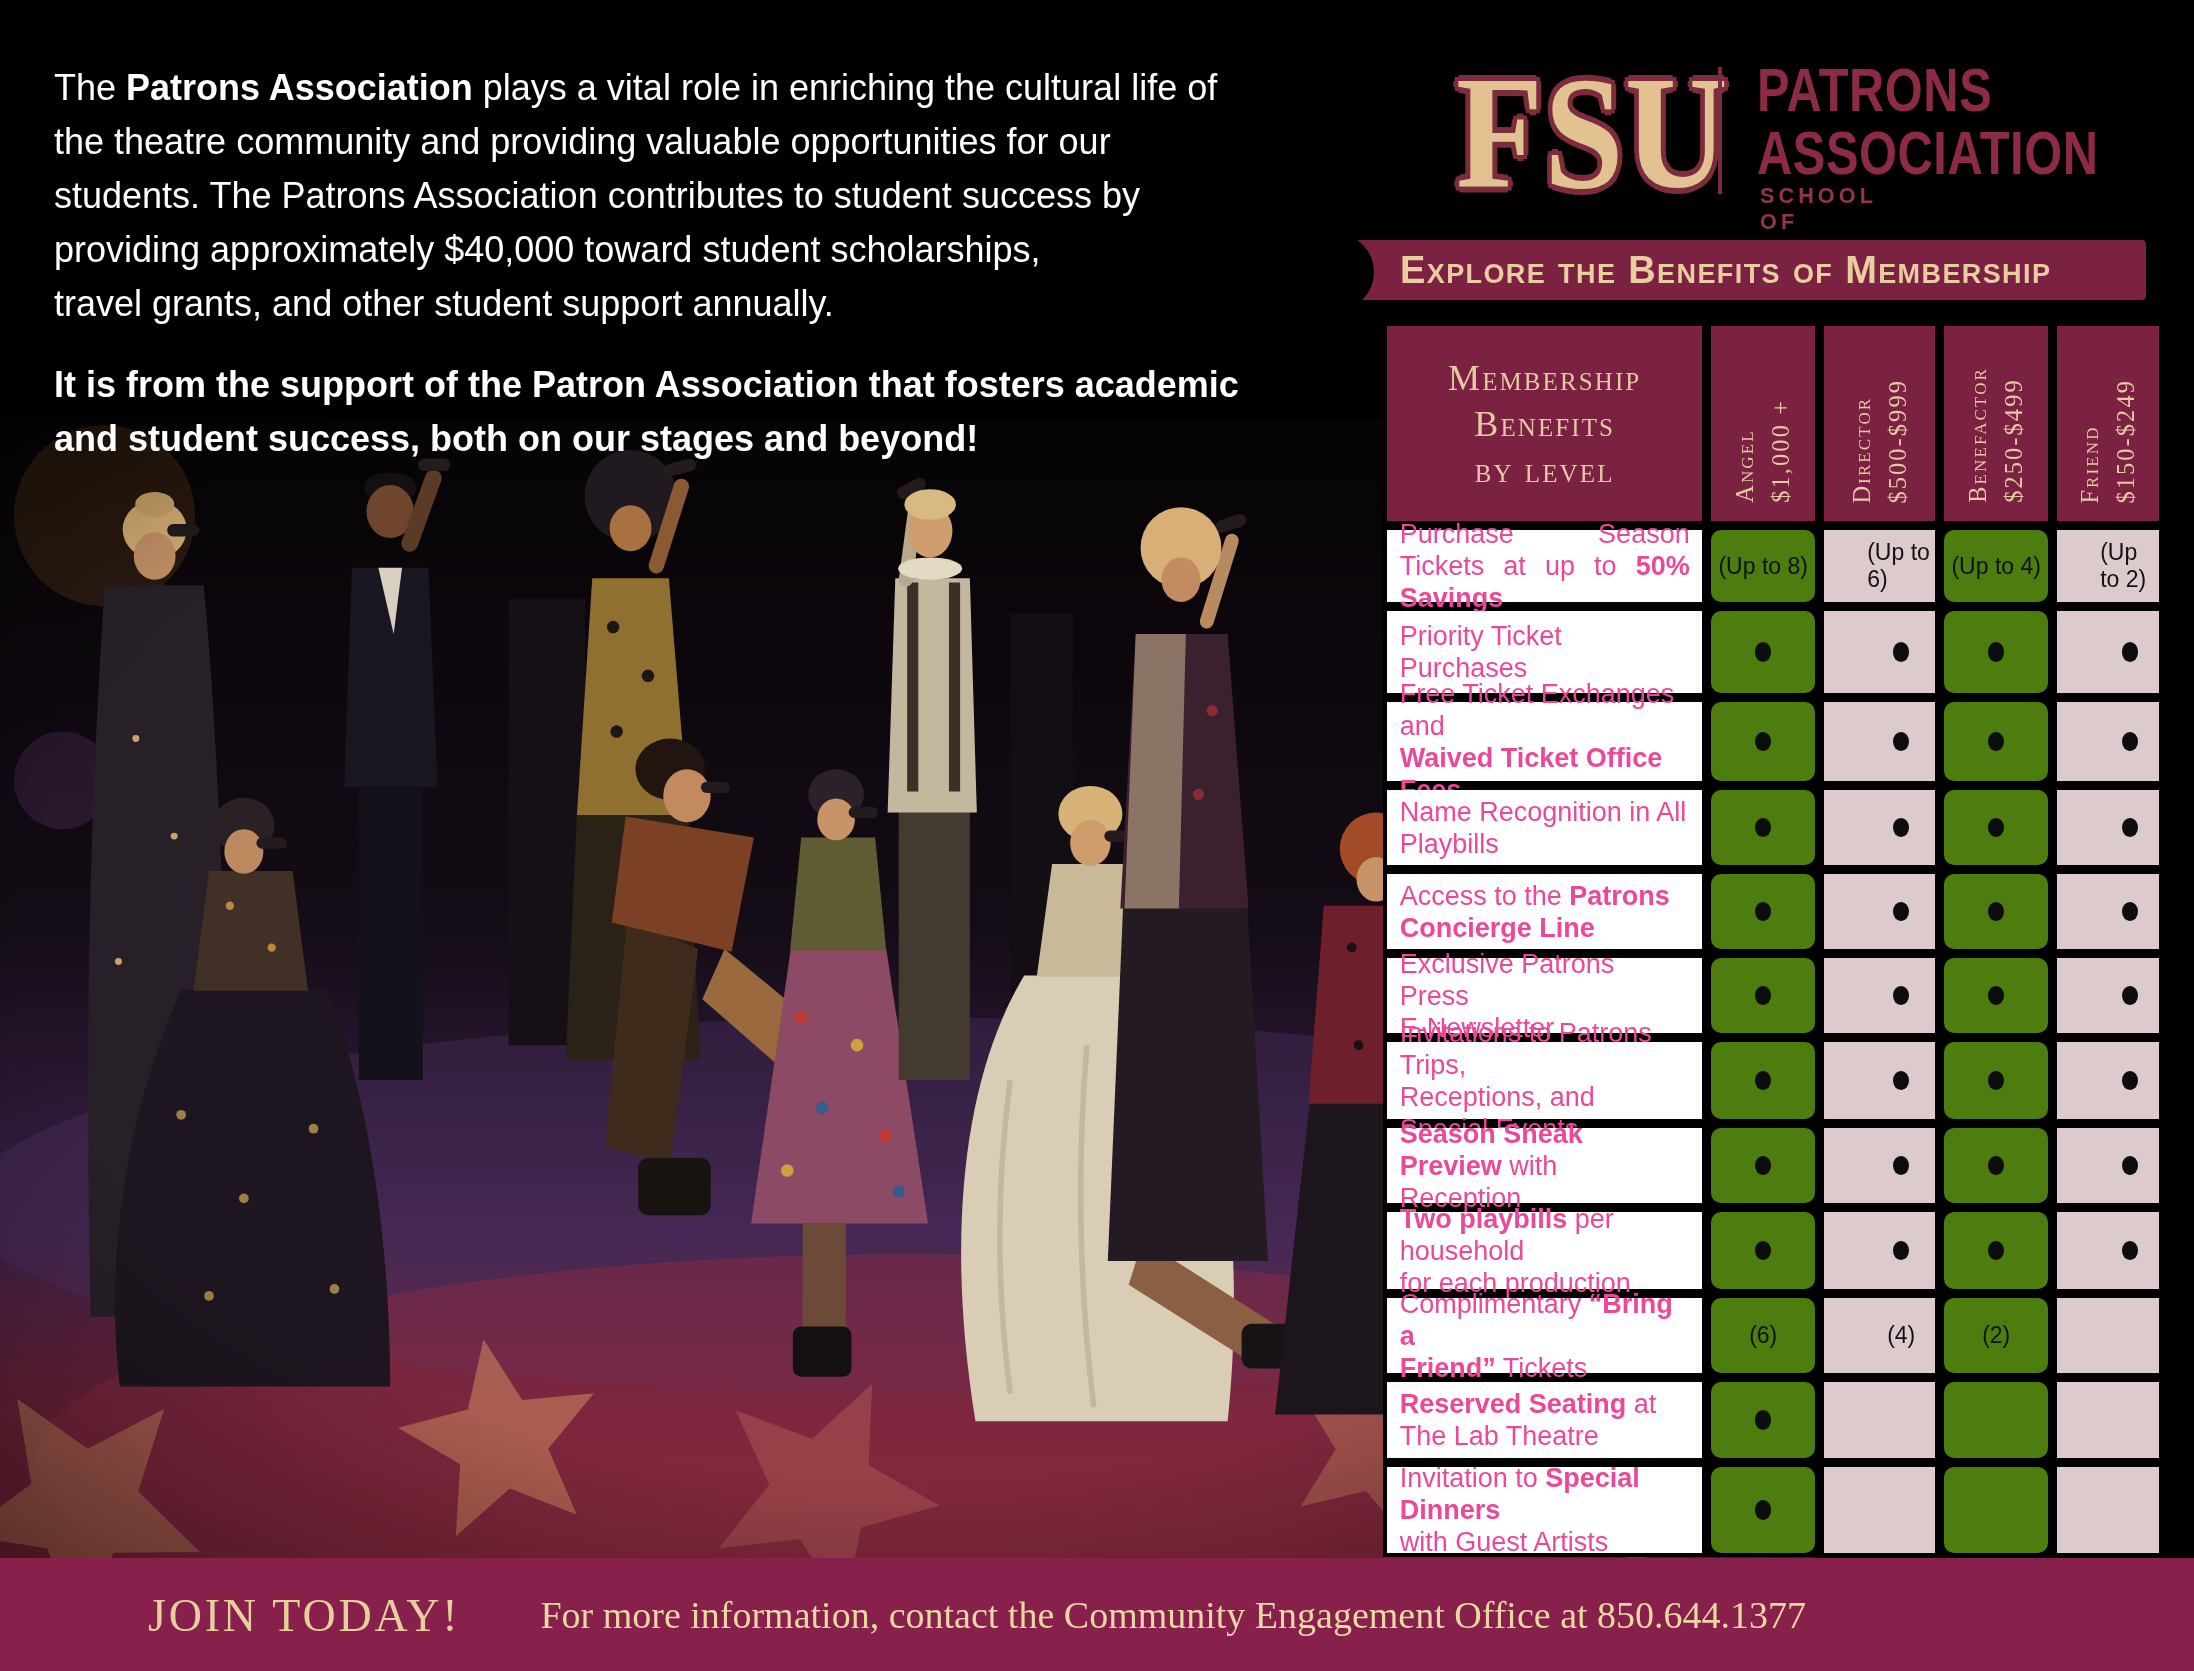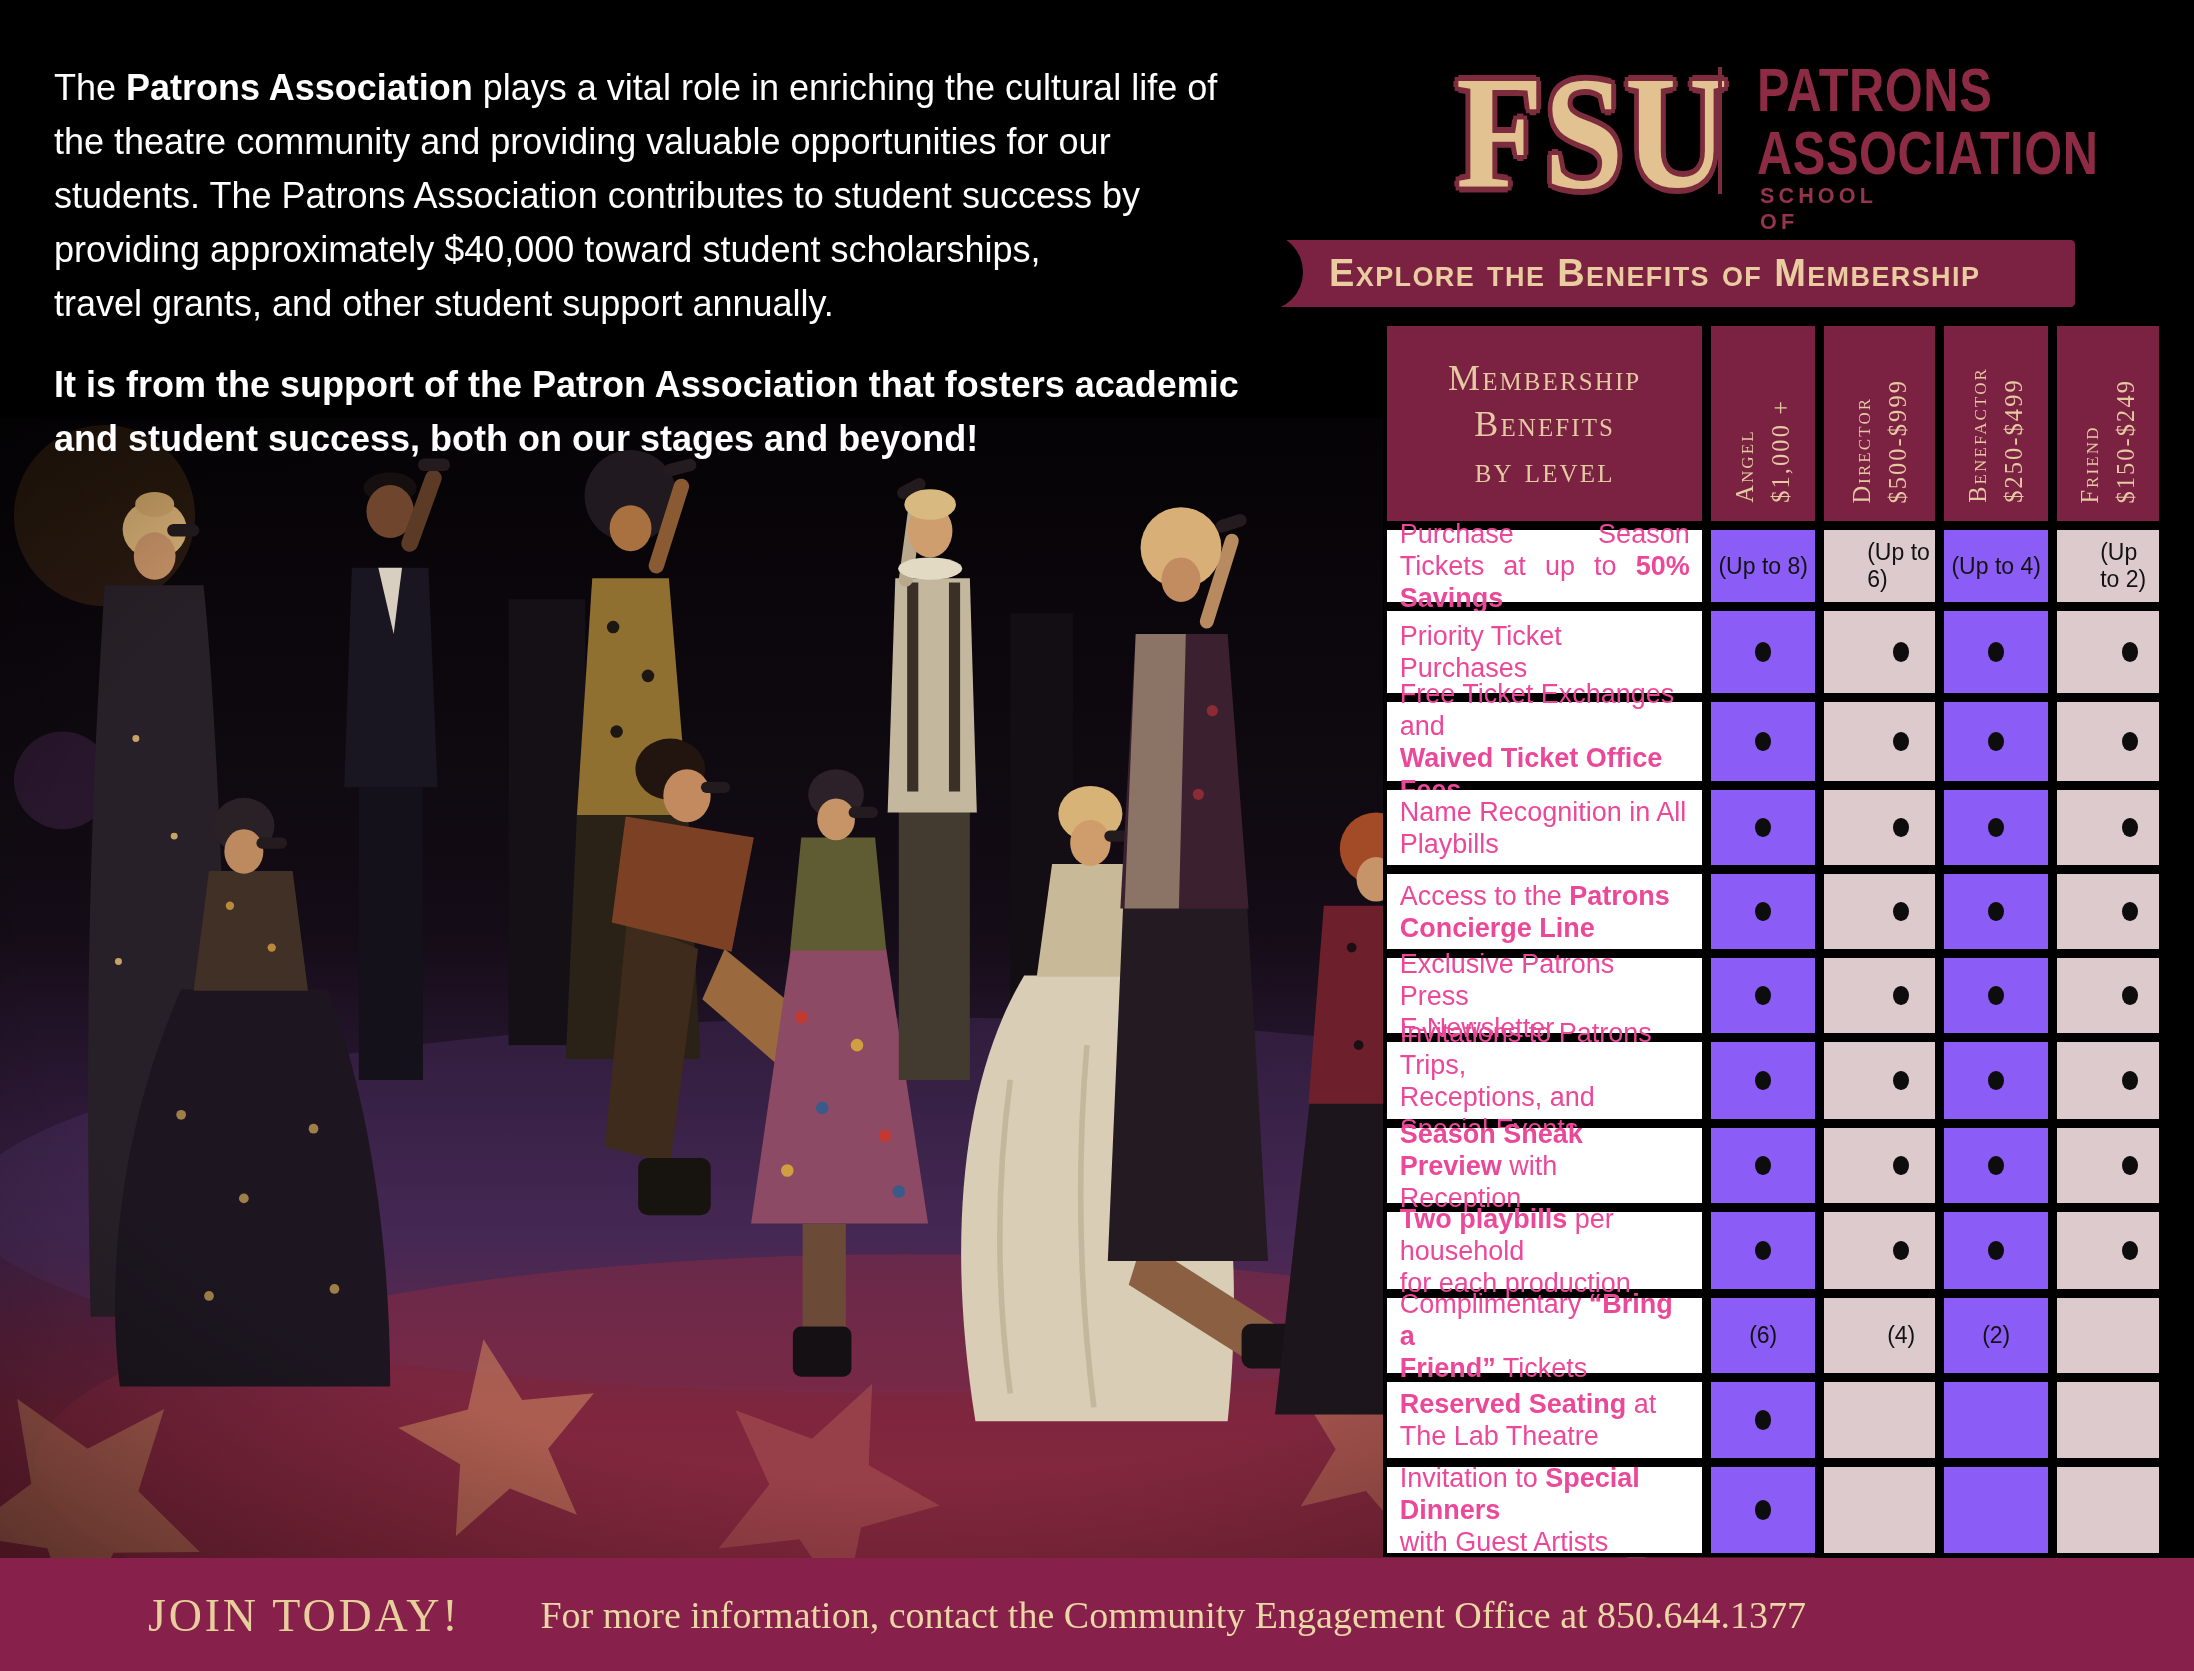--- a/index.html
+++ b/index.html
@@ -33,21 +33,21 @@
     transform:scaleX(.80);transform-origin:left top;letter-spacing:0.7px;
   }
   .org1{top:4.2px;} .org2{top:67px;}
   .org3{
     position:absolute;left:304px;top:127px;
     font-weight:700;font-size:22px;color:#96344e;letter-spacing:4.2px;
     transform:scaleX(.98);transform-origin:left top;
   }
   
   .banner{
-    position:absolute;left:1268px;top:240px;width:807px;height:67px;
+    position:absolute;left:1339px;top:240px;width:807px;height:60px;
     background:#7b2141;z-index:5;border-radius:0 4.2px 4.2px 0;
     display:flex;align-items:center;
   }
   .banner .notch{
     position:absolute;left:-43px;top:-7px;width:78px;height:78px;border-radius:50%;
     background:#000;
   }
   .banner .label{
     margin-left:61px;color:#e9cda0;font-weight:700;font-size:38px;
     font-variant-caps:small-caps;letter-spacing:1.4px;white-space:nowrap;z-index:2;
@@ -74,21 +74,21 @@
     padding-top:11px;margin-bottom:7px;white-space:nowrap;
   }
   .mtable .lbl{
     background:#ffffff;color:#ec4899;
     display:flex;align-items:center;
     font-size:27px;line-height:32px;padding:4.2px 12.5px;
   }
   .mtable .lbl b{font-weight:700;}
   .mtable .lbl.justify div{text-align:justify;width:100%;}
   .mtable .val{display:flex;align-items:center;justify-content:center;color:#121212;font-size:23px;}
-  .mtable .dark{background:#8b5cf6;}
+  .mtable .dark{background:#4d7c0f;border-radius:10px;}
   .mtable .light{background:#ddcacd;padding-left:43px;}
   .dot{display:inline-block;width:16px;height:19.5px;border-radius:50%;background:#0d0d0d;}
   
   .photo{position:absolute;left:0;top:418px;width:1815px;height:1140px;z-index:1;overflow:hidden;}
   
   .footer{
     position:absolute;left:0;top:1558px;width:2194px;height:114px;background:#87204a;z-index:6;
     display:flex;align-items:center;
   }
   .footer .cta{

